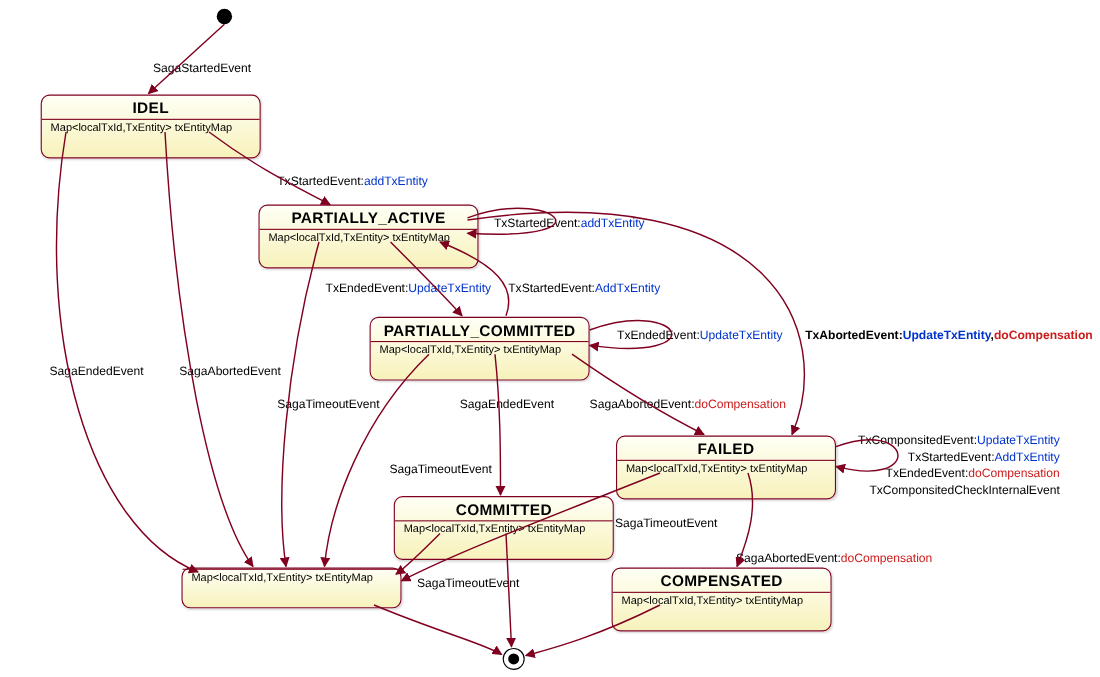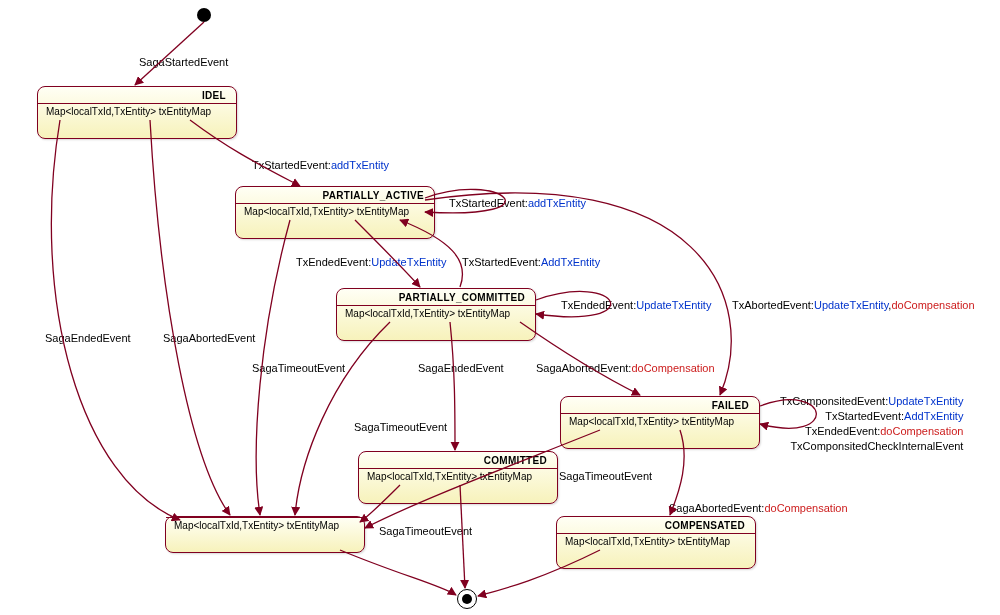--- a/index.html
+++ b/index.html
@@ -1,19 +1,19 @@
 <!DOCTYPE html>
 <html><head>
 <meta charset="utf-8">
 <style>
   html,body{margin:0;padding:0;width:1000px;height:615px;background:#fff;font-family:Helvetica,Arial,sans-serif;font-size:11px;color:#000;}
   .stage{position:relative;width:1000px;height:615px;overflow:hidden;}
   svg.edges{position:absolute;left:0;top:0;width:1000px;height:615px;pointer-events:none;}
   .state{position:absolute;border:1.5px solid #800020;border-radius:8px;background:linear-gradient(#fffff5,#f7f2bb);box-shadow:1px 1px 2px rgba(0,0,0,.15);}
-  .state .title{font-weight:bold;text-align:right;padding:3px 10px 2px;font-size:10px;letter-spacing:.3px;}
+  .state .title{font-weight:bold;text-align:center;padding:3px 10px 2px;font-size:14px;letter-spacing:.3px;}
   .state .divider{border-top:1.5px solid #800020;}
   .state .body{padding:2px 8px 21px;font-size:10px;white-space:nowrap;}
   .label{position:absolute;font-size:11px;white-space:nowrap;line-height:1.35;}
   .label .blue{color:#0033cc;}
   .label .red{color:#cc1c1c;}
   .label .blk{color:#000;}
   .init-dot{position:absolute;width:14px;height:14px;background:#000;border-radius:50%;}
   .final-outer{position:absolute;width:18px;height:18px;border:1.5px solid #000;border-radius:50%;display:flex;align-items:center;justify-content:center;}
   .final-inner{width:10px;height:10px;background:#000;border-radius:50%;}
 </style>
@@ -85,21 +85,21 @@
 </div>
 
 <div class="label" style="left:462px;top:255px;">
   <span class="blk">TxStartedEvent:</span><span class="blue">AddTxEntity</span>
 </div>
 
 <div class="label" style="left:561px;top:298px;">
   <span class="blk">TxEndedEvent:</span><span class="blue">UpdateTxEntity</span>
 </div>
 
-<div class="label" style="left:732px;top:298px;">
+<div class="label" style="left:732px;top:298px;font-weight:bold;">
   <span class="blk">TxAbortedEvent:</span><span class="blue">UpdateTxEntity</span><span class="blk">,</span><span class="red">doCompensation</span>
 </div>
 
 <div class="label" style="left:45px;top:331px;">
   <span class="blk">SagaEndedEvent</span>
 </div>
 <div class="label" style="left:163px;top:331px;">
   <span class="blk">SagaAbortedEvent</span>
 </div>
 

